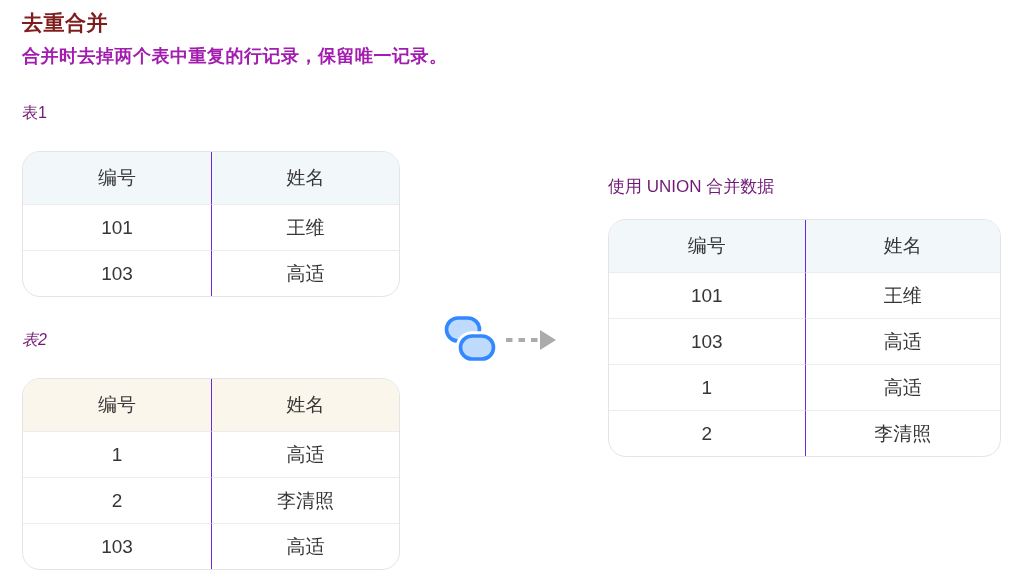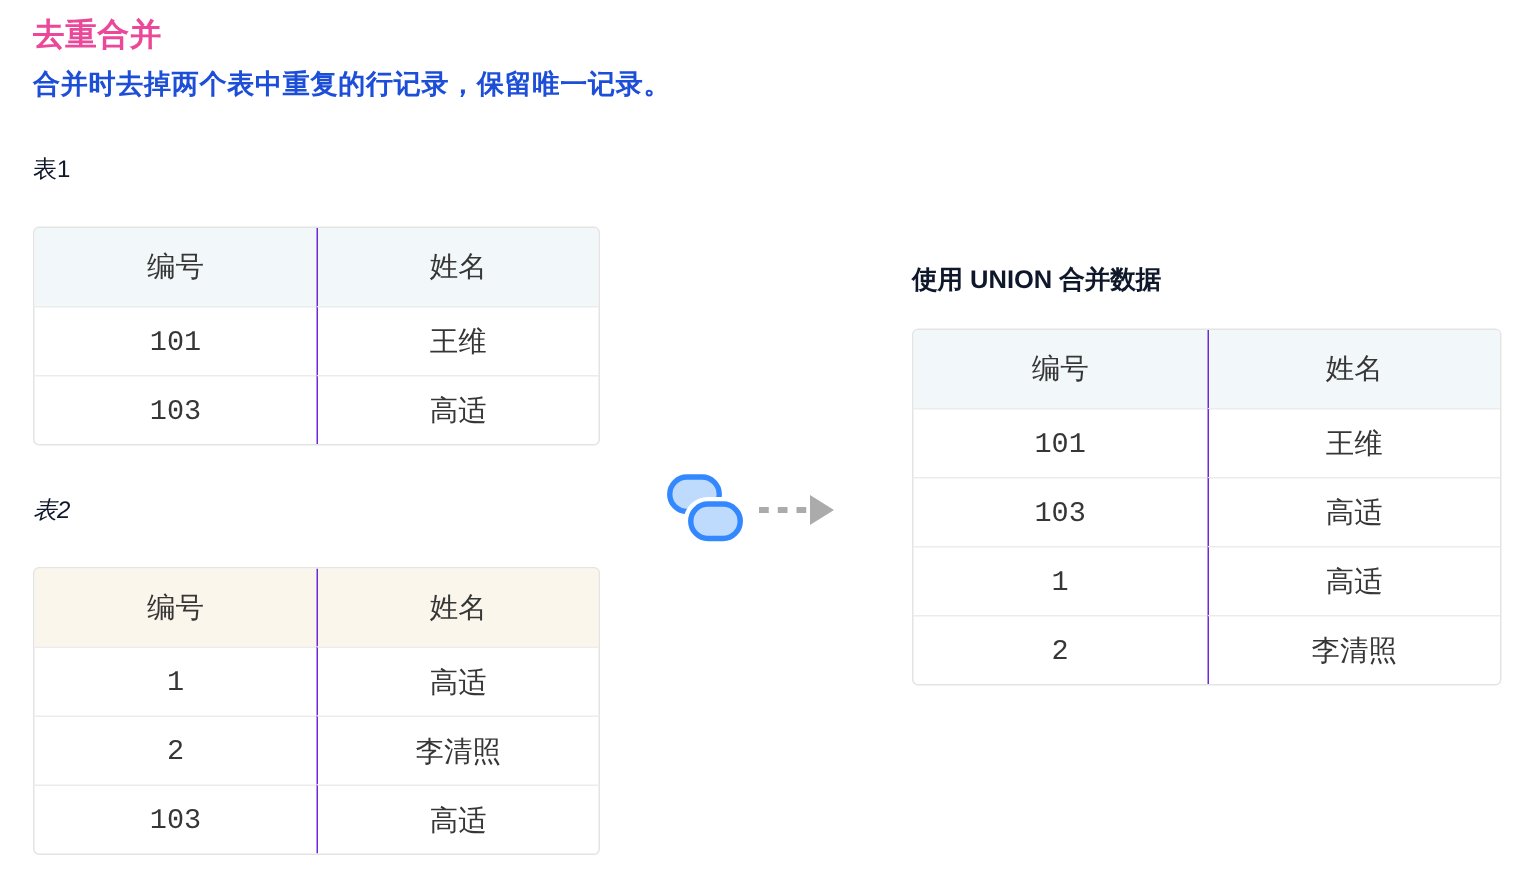--- a/index.html
+++ b/index.html
@@ -4,36 +4,36 @@
 <style>
   * { margin: 0; padding: 0; box-sizing: border-box; }
   html, body { background: #ffffff; }
   body {
     width: 1024px; height: 582px; position: relative; overflow: hidden;
     font-family: "Liberation Sans", sans-serif;
     -webkit-font-smoothing: antialiased;
   }
   .page-title {
     position: absolute; left: 22px; top: 9px;
-    font-size: 21px; font-weight: 700; color: #ec4899; letter-spacing: 0.5px;
+    font-size: 21px; font-weight: 700; color: #7f1d1d; letter-spacing: 0.5px;
   }
   .page-subtitle {
     position: absolute; left: 22px; top: 44px;
-    font-size: 18px; font-weight: 700; color: #1d4ed8; letter-spacing: 0.5px;
+    font-size: 18px; font-weight: 700; color: #a21caf; letter-spacing: 0.5px;
   }
   .tbl-label {
-    position: absolute; font-size: 16px; font-weight: 400; color: #0f172a;
+    position: absolute; font-size: 16px; font-weight: 400; color: #701a75;
   }
   .lbl-t1 { left: 22px; top: 103px; }
   .lbl-t2 { left: 22px; top: 330px; font-style: italic; }
-  .lbl-result { left: 608px; top: 175px; font-size: 17px; font-weight: bold; }
+  .lbl-result { left: 608px; top: 175px; font-size: 17px; }
 
   .data-table {
     position: absolute; background: #ffffff;
-    border: 1px solid #e4e4e4; border-radius: 4px; overflow: hidden; font-family: Liberation Mono, monospace;
+    border: 1px solid #e4e4e4; border-radius: 18px; overflow: hidden;
   }
   .tbl-1 { left: 22px; top: 151px; width: 378px; }
   .tbl-2 { left: 22px; top: 378px; width: 378px; }
   .tbl-result { left: 608px; top: 219px; width: 393px; }
 
   .t-row { display: grid; grid-template-columns: 1fr 1fr; }
   .t-row.head .cell { height: 52px; }
   .t-row.body .cell { height: 46px; border-top: 1px solid #ececec; }
   .cell {
     display: flex; align-items: center; justify-content: center;

